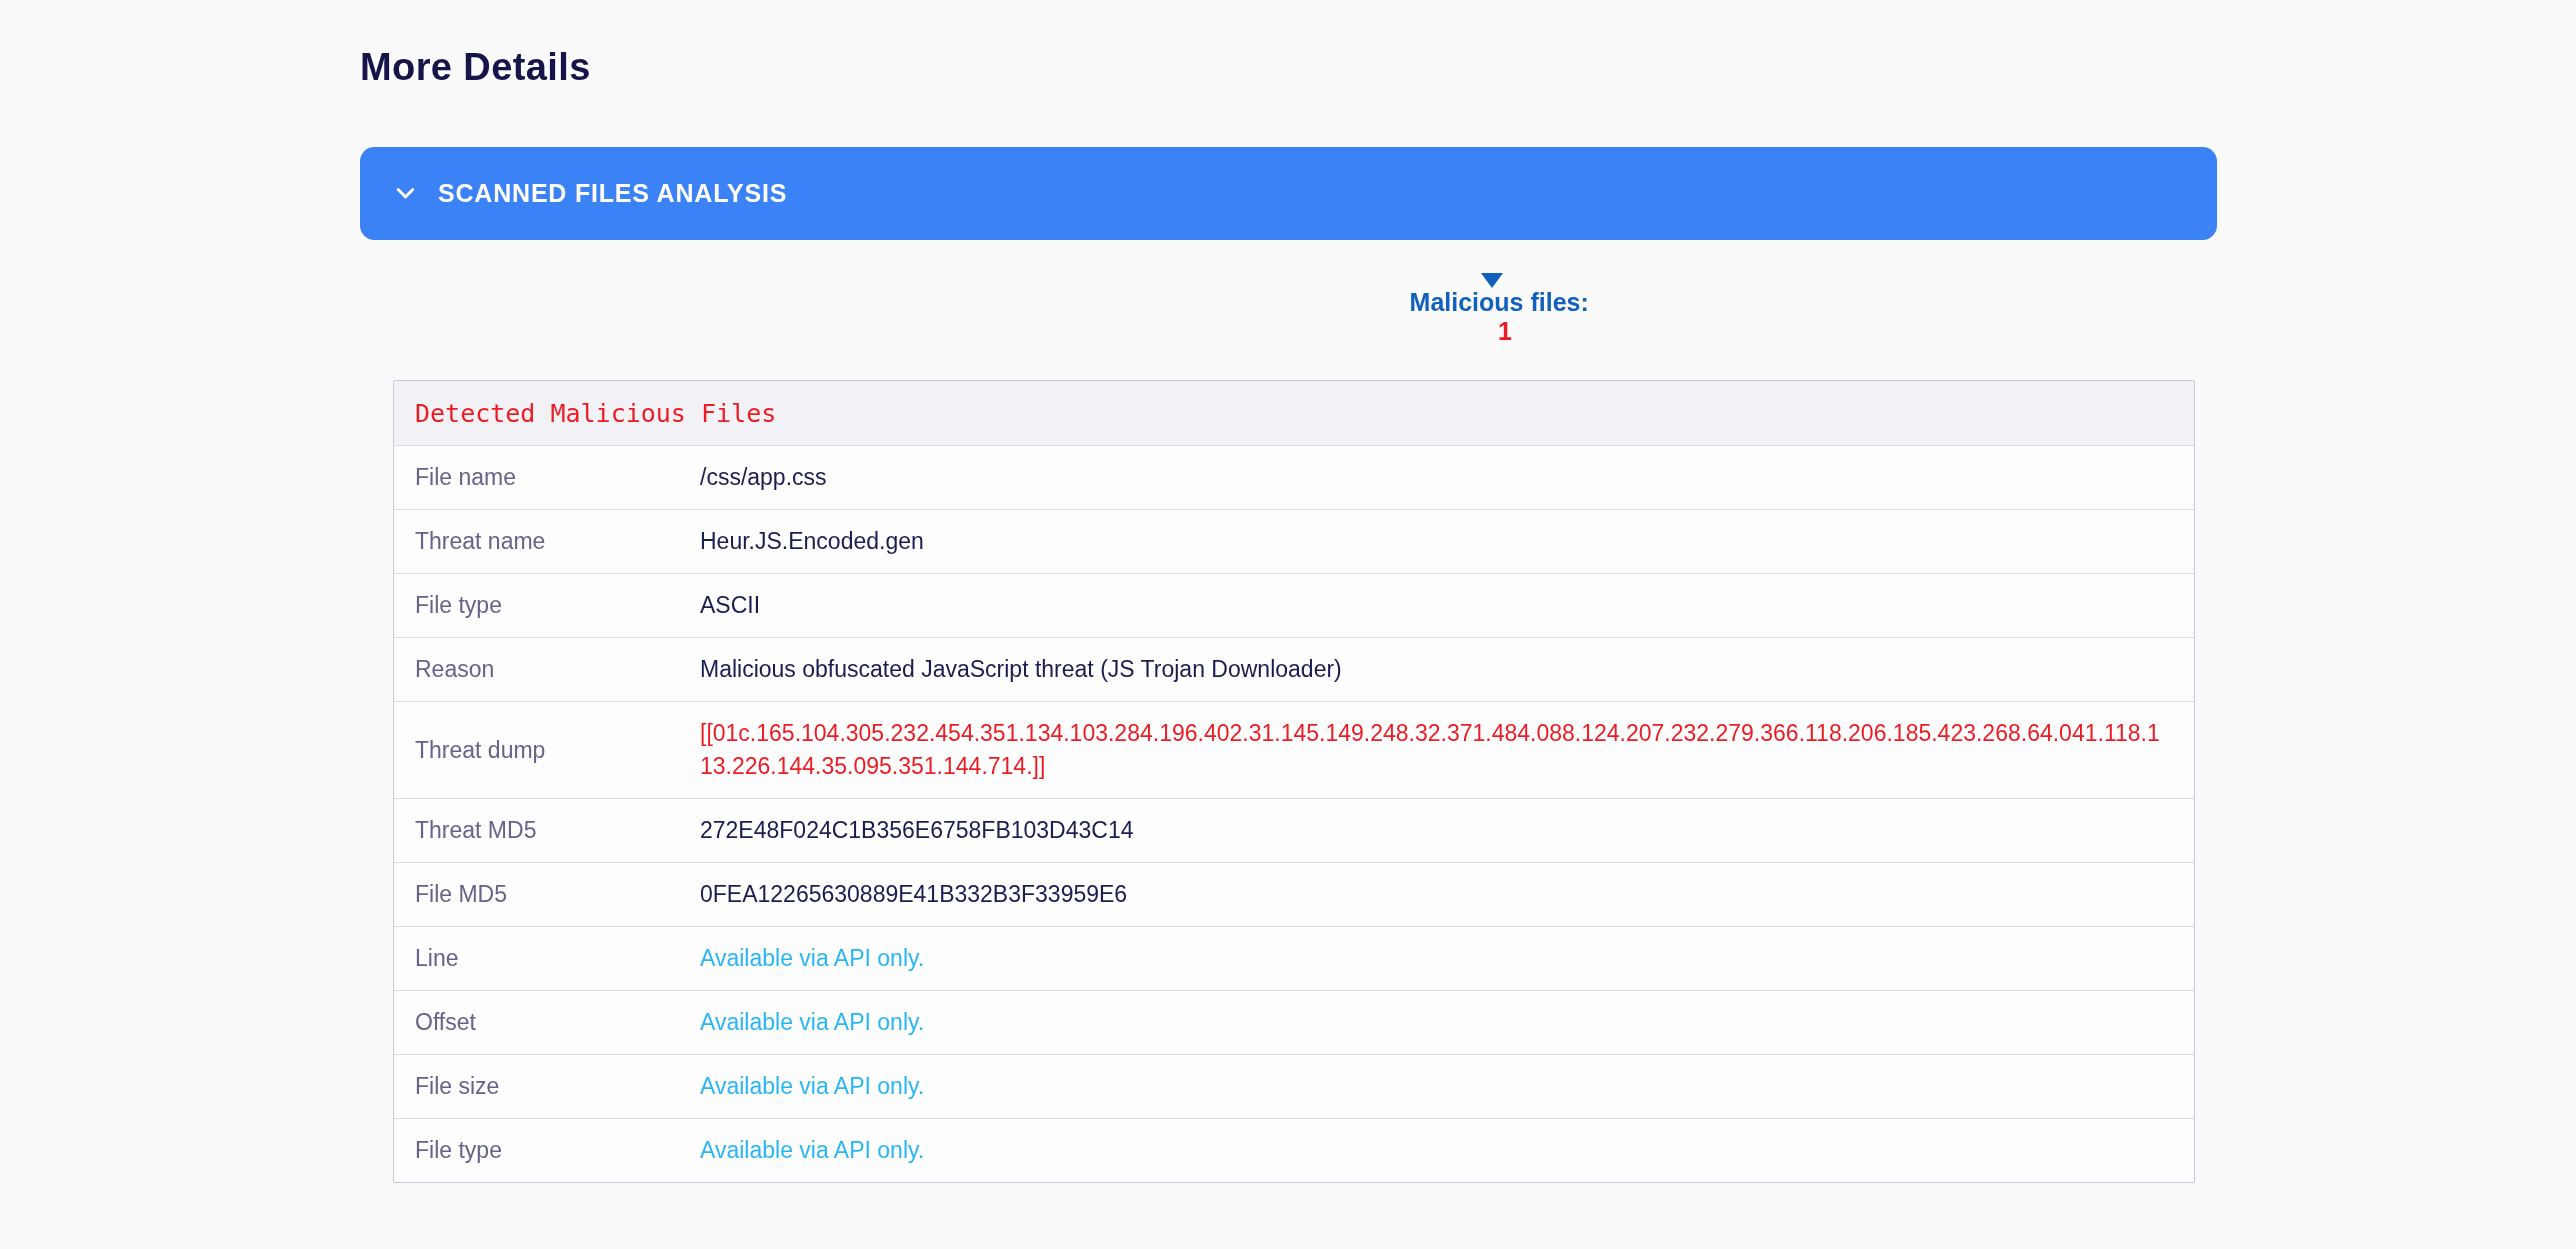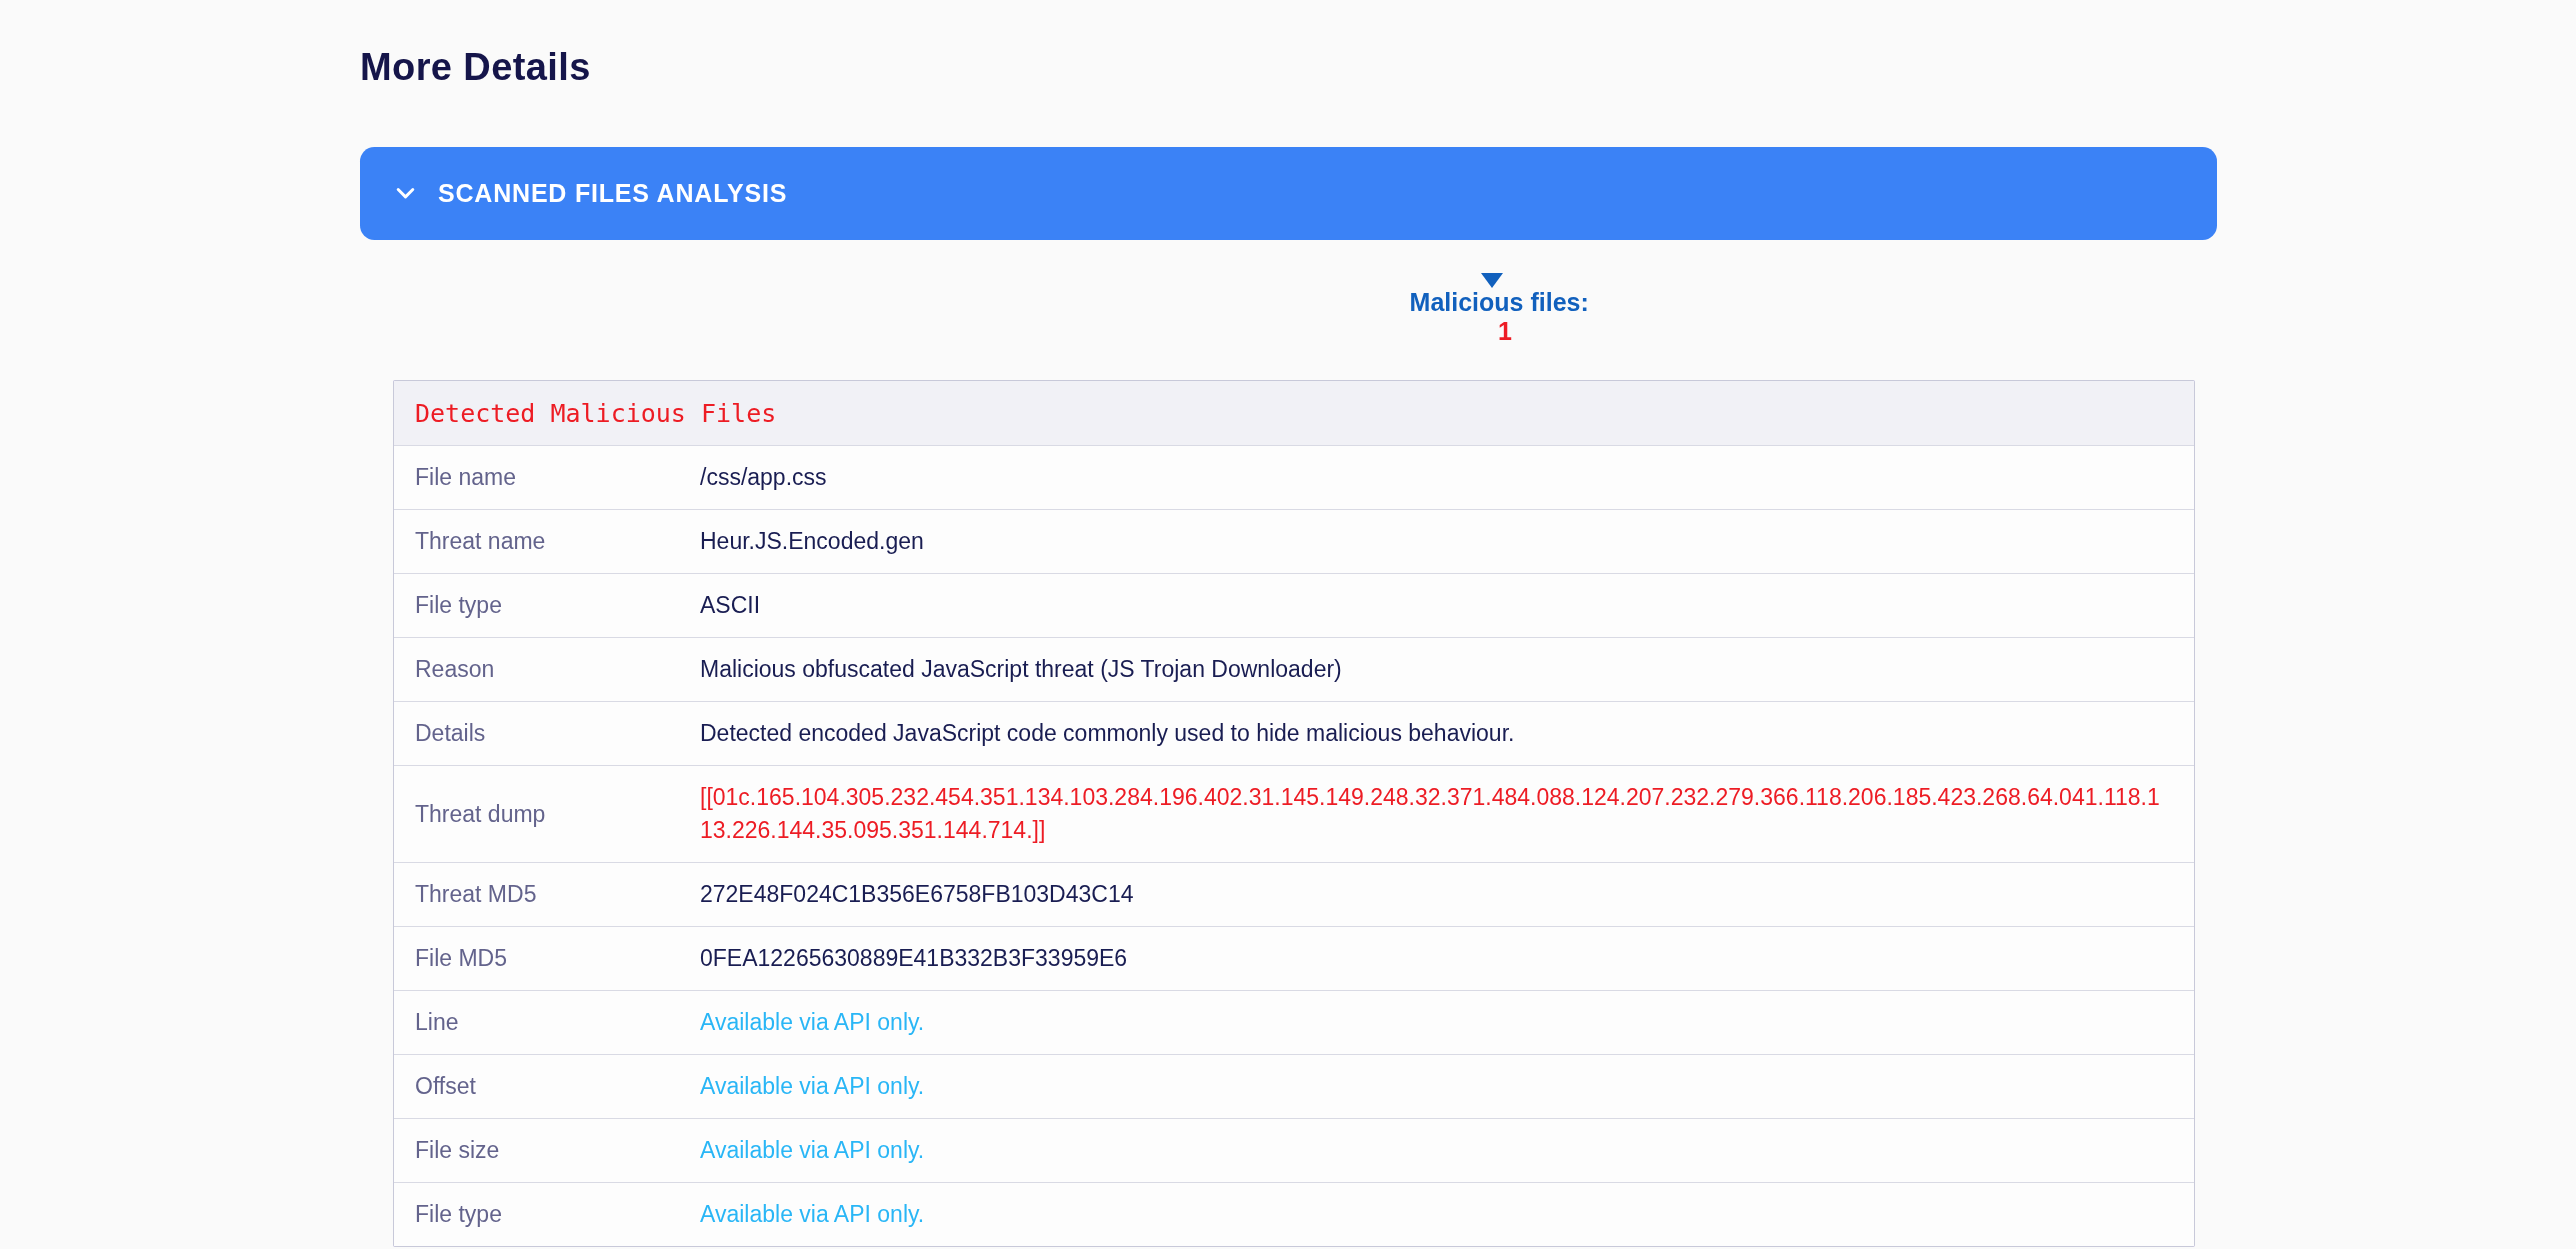--- a/index.html
+++ b/index.html
@@ -170,24 +170,20 @@
     <div class="table-row">
       <span class="cell-label">File type</span>
       <span class="cell-value">ASCII</span>
     </div>
 
     <div class="table-row">
       <span class="cell-label">Reason</span>
       <span class="cell-value">Malicious obfuscated JavaScript threat (JS Trojan Downloader)</span>
     </div>
 
-    <div class="table-row">
-      <span class="cell-label">Details</span>
-      <span class="cell-value">Detected encoded JavaScript code commonly used to hide malicious behaviour.</span>
-    </div>
 
     <div class="table-row tall">
       <span class="cell-label">Threat dump</span>
       <span class="cell-value danger">[[01c.165.104.305.232.454.351.134.103.284.196.402.31.145.149.248.32.371.484.088.124.207.232.279.366.118.206.185.423.268.64.041.118.113.226.144.35.095.351.144.714.]]</span>
     </div>
 
     <div class="table-row">
       <span class="cell-label">Threat MD5</span>
       <span class="cell-value">272E48F024C1B356E6758FB103D43C14</span>
     </div>

